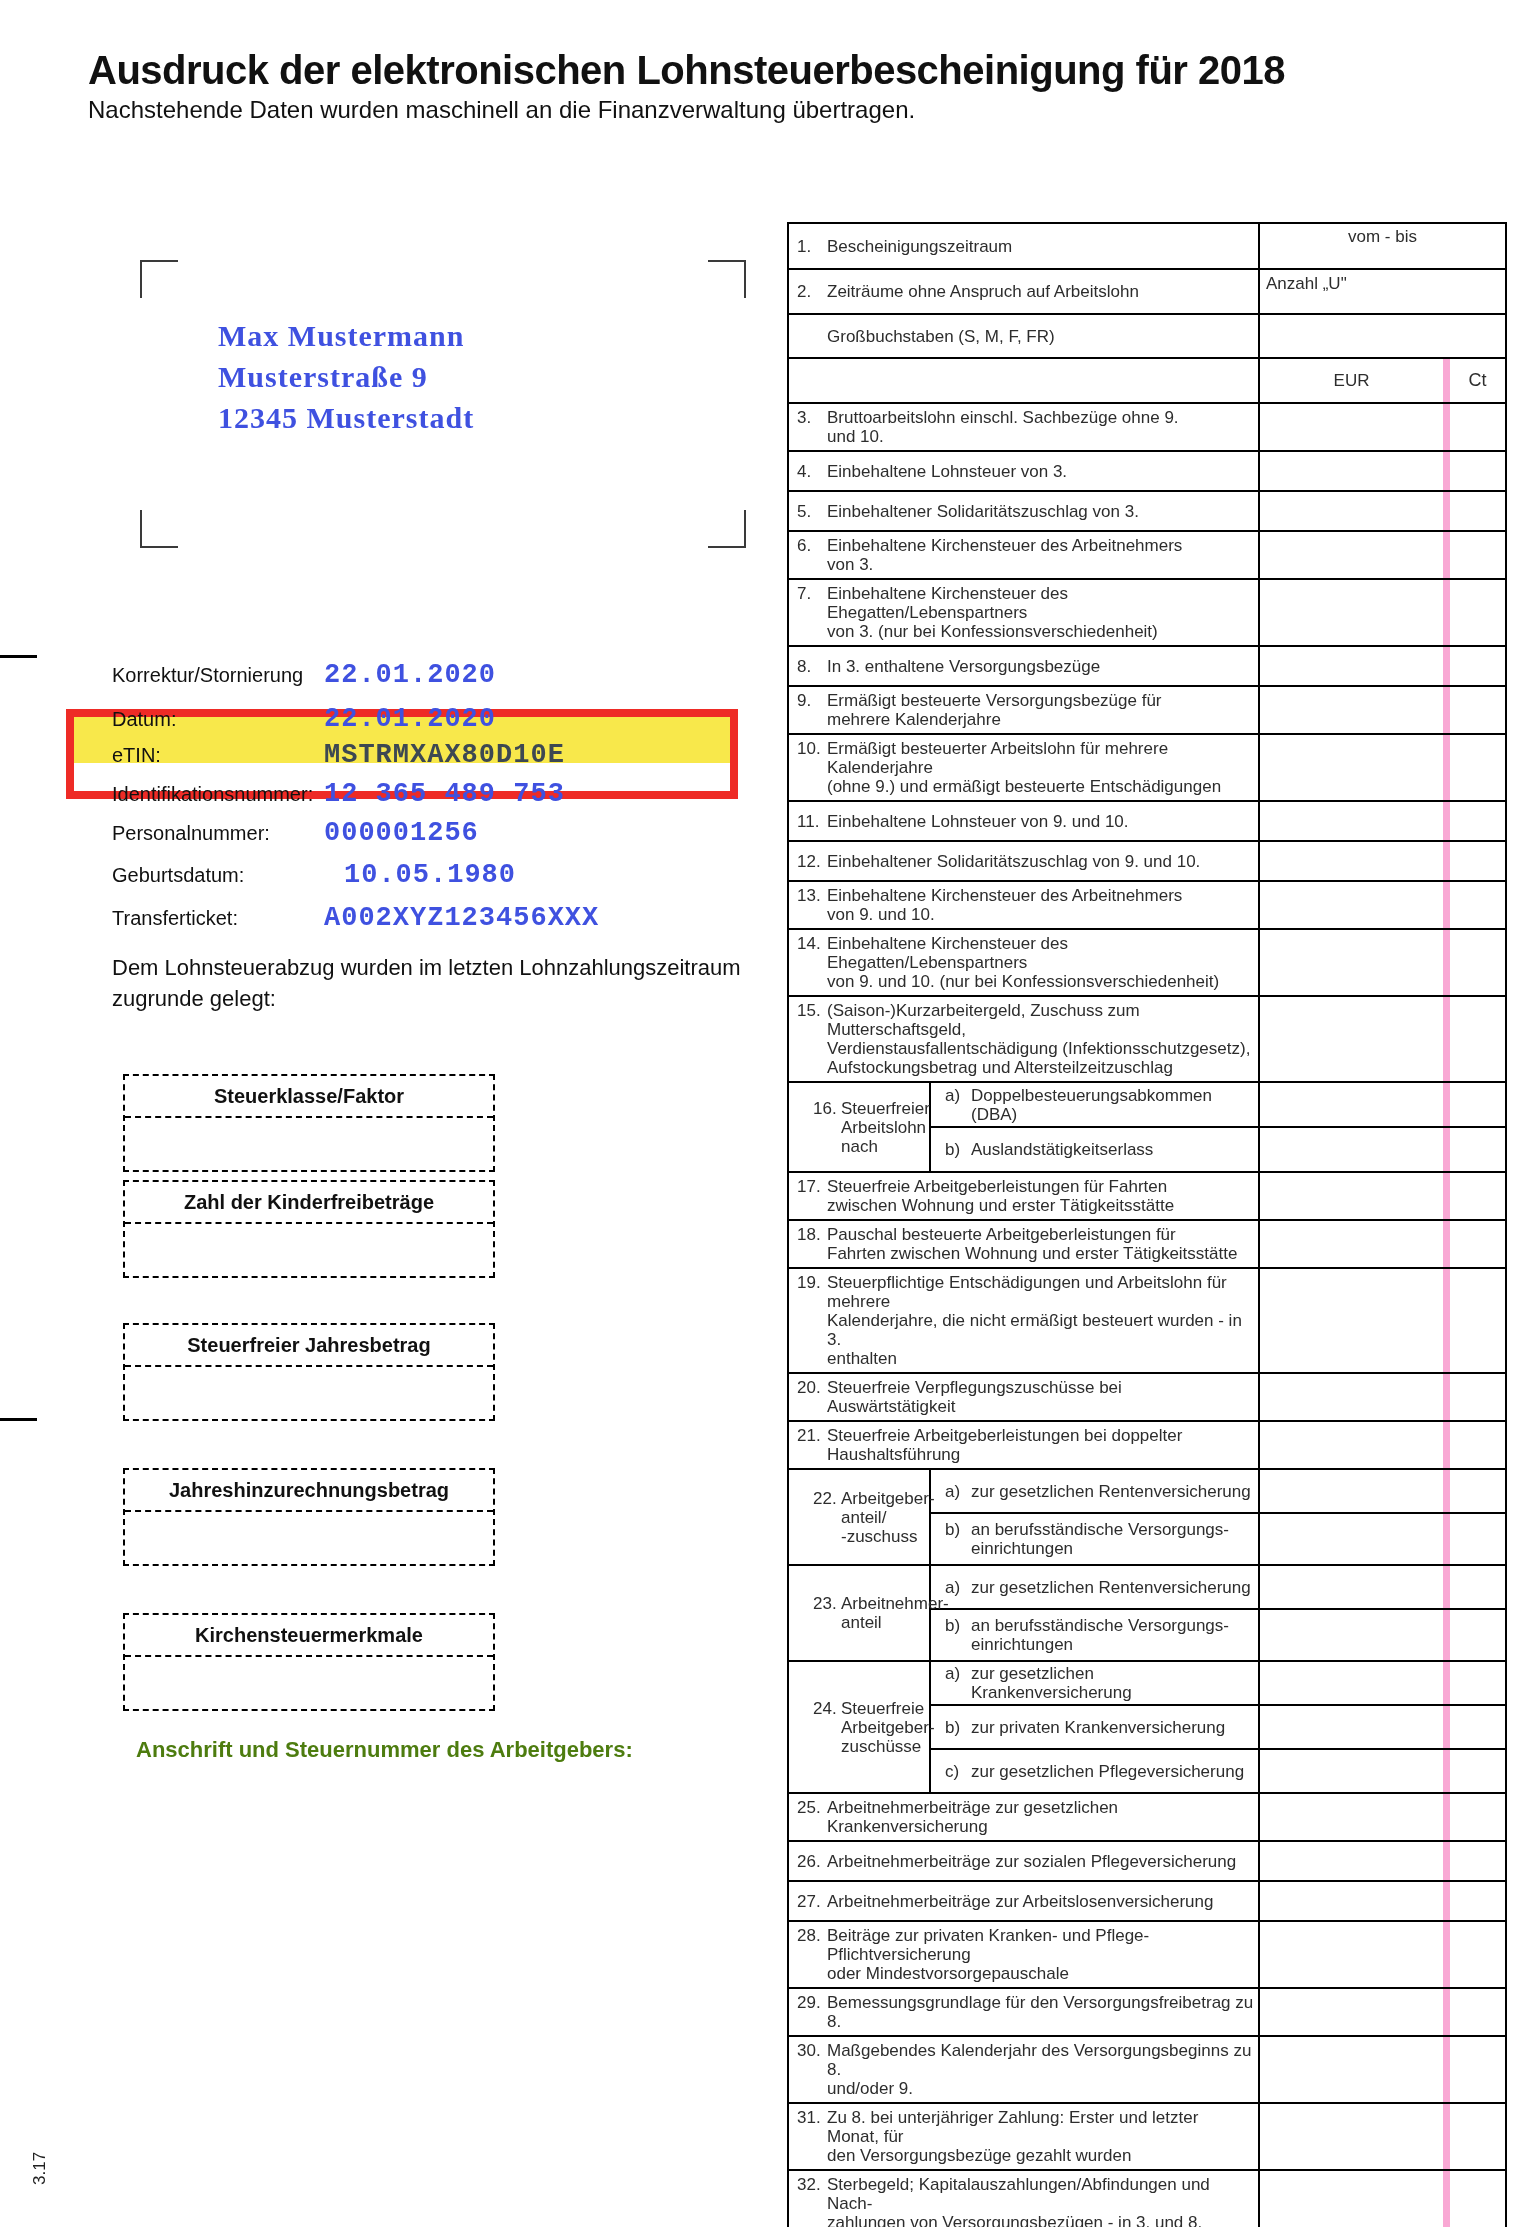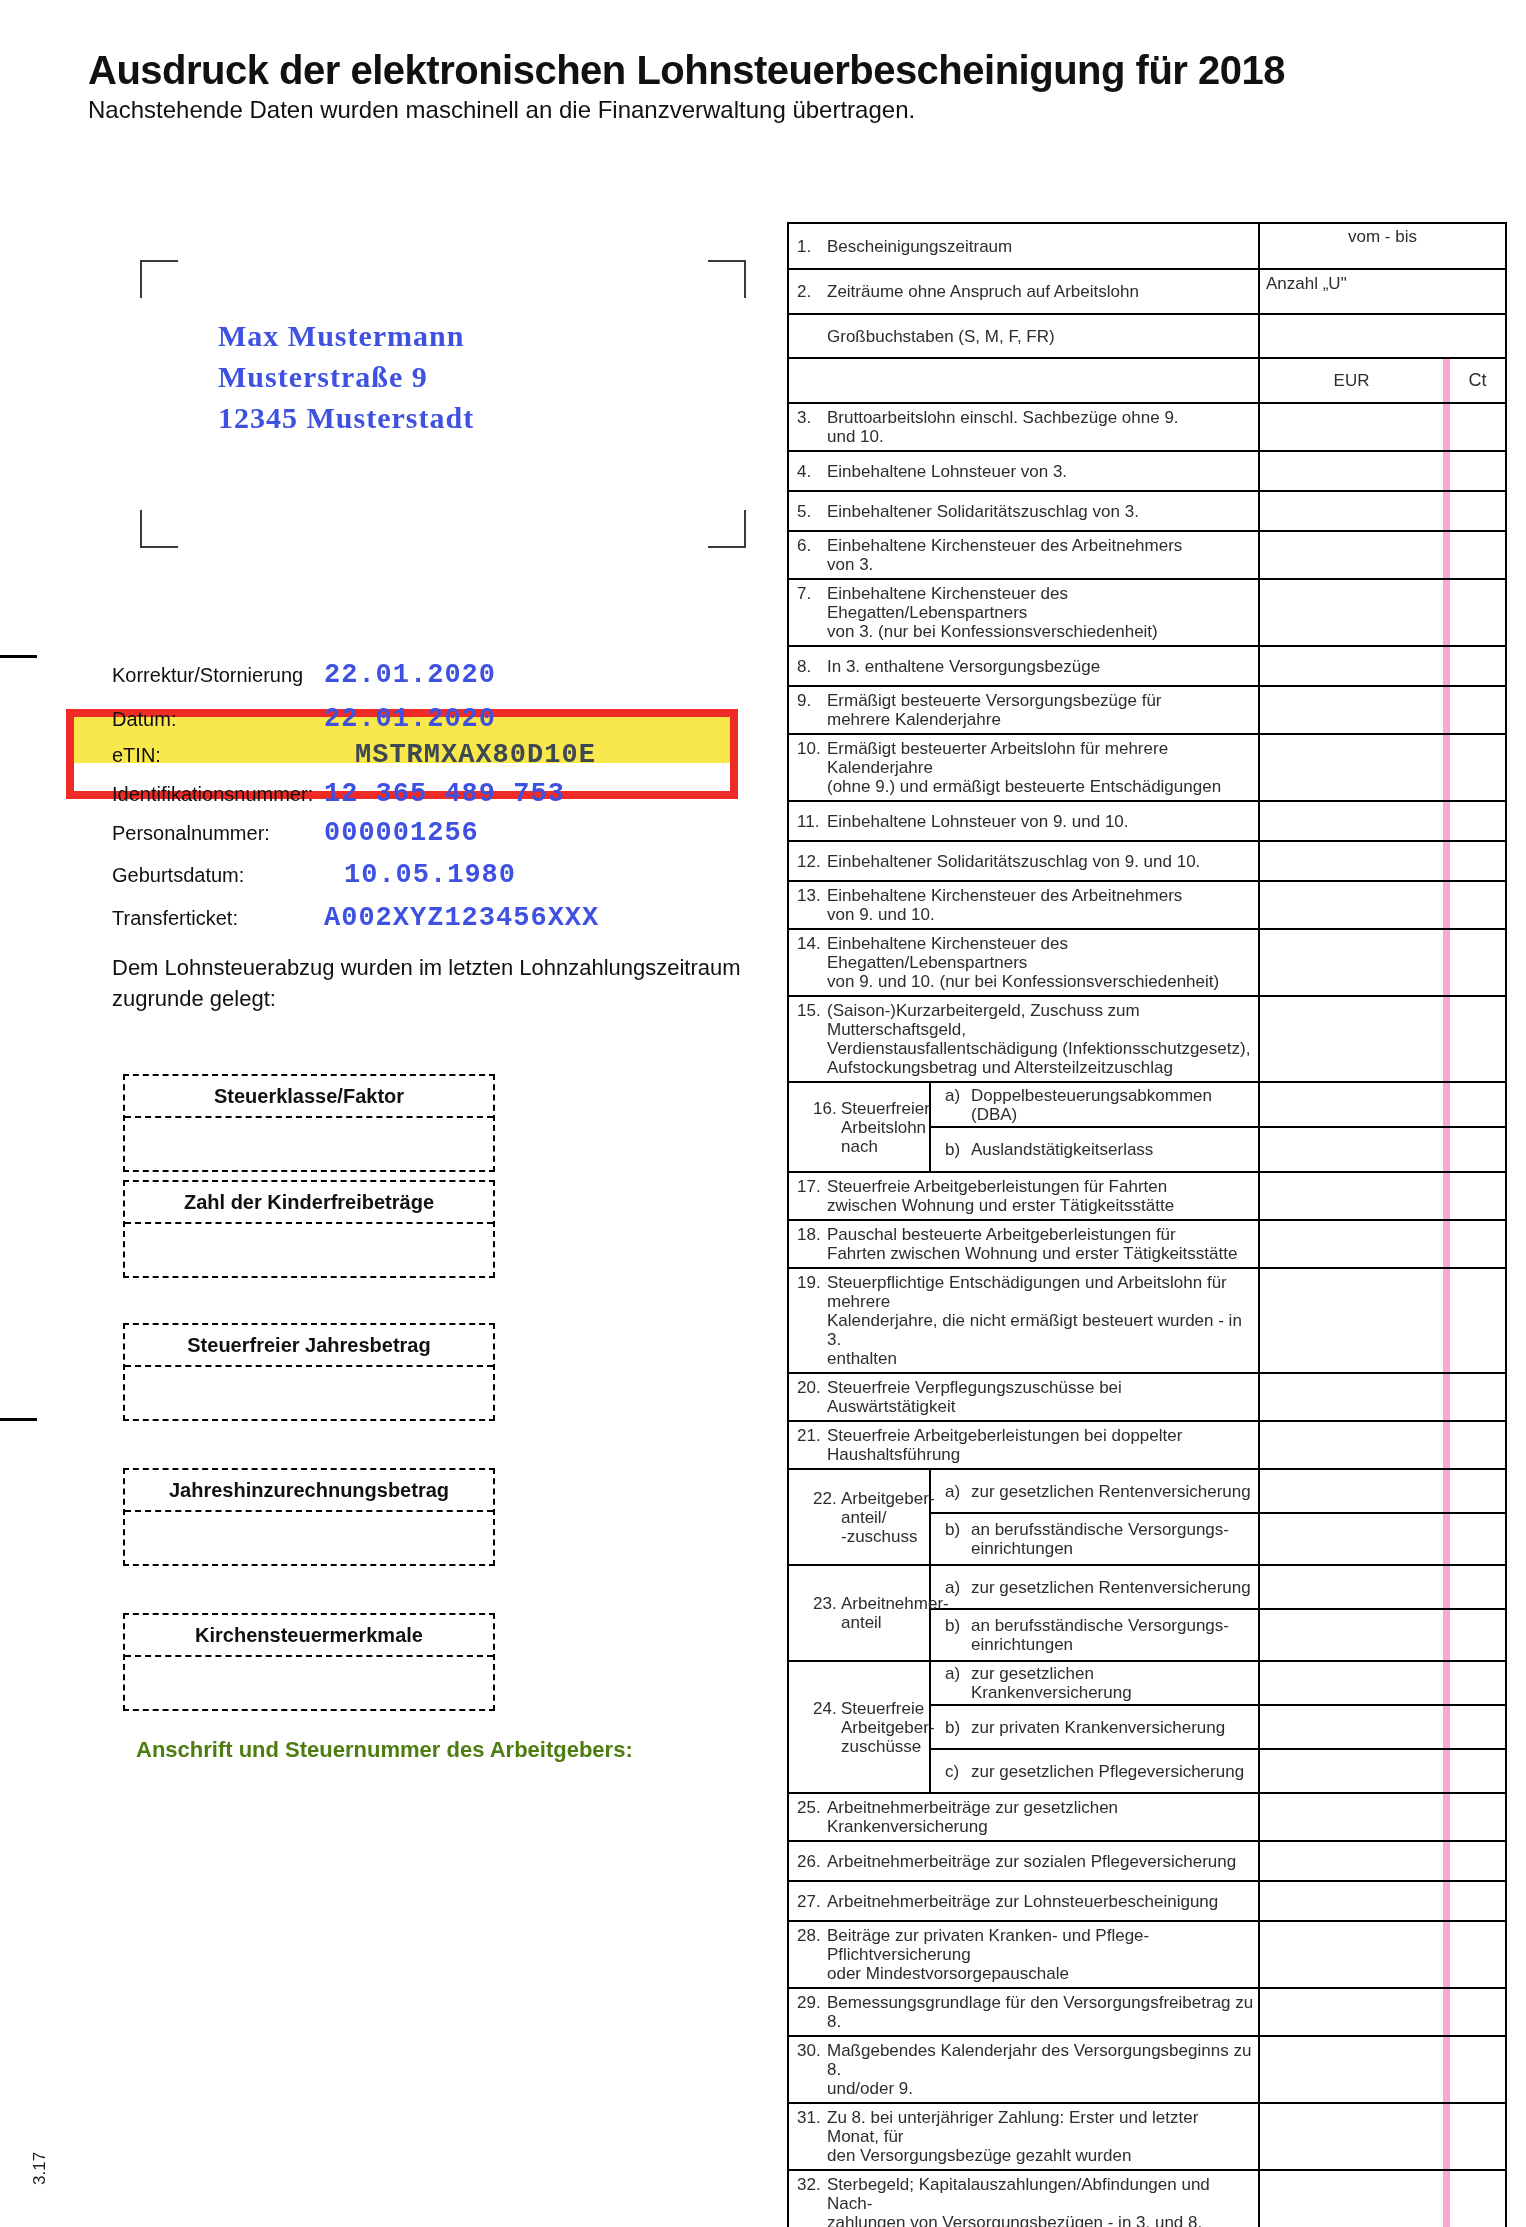--- a/index.html
+++ b/index.html
@@ -95,21 +95,21 @@
       <div class="meta-row" style="top: 660px;">
         <span class="meta-label">Korrektur/Stornierung</span>
         <span class="meta-value" style="color: rgb(63, 81, 224);">22.01.2020</span>
       </div>
       <div class="meta-row" style="top: 704px;">
         <span class="meta-label">Datum:</span>
         <span class="meta-value" style="color: rgb(63, 81, 224);">22.01.2020</span>
       </div>
       <div class="meta-row" style="top: 740px;">
         <span class="meta-label">eTIN:</span>
-        <span class="meta-value" style="color: rgb(61, 72, 82); margin-left: 31px;">MSTRMXAX80D10E</span>
+        <span class="meta-value" style="color: rgb(61, 72, 82);">MSTRMXAX80D10E</span>
       </div>
       <div class="meta-row" style="top: 779px;">
         <span class="meta-label">Identifikationsnummer:</span>
         <span class="meta-value" style="color: rgb(63, 81, 224);">12 365 489 753</span>
       </div>
       <div class="meta-row" style="top: 818px;">
         <span class="meta-label">Personalnummer:</span>
         <span class="meta-value" style="color: rgb(63, 81, 224);">000001256</span>
       </div>
       <div class="meta-row" style="top: 860px; gap: 20px;">
@@ -424,21 +424,21 @@
         </div>
         <div class="trow r1">
           <div class="c-desc">
             <div class="dtext"><div class="num">26.</div><span>Arbeitnehmerbeiträge zur sozialen Pflegeversicherung</span></div>
           </div>
           <div class="c-eur"></div>
           <div class="c-ct"></div>
         </div>
         <div class="trow r1">
           <div class="c-desc">
-            <div class="dtext"><div class="num">27.</div><span>Arbeitnehmerbeiträge zur Lohnsteuerbescheinigung</span></div>
+            <div class="dtext"><div class="num">27.</div><span>Arbeitnehmerbeiträge zur Arbeitslosenversicherung</span></div>
           </div>
           <div class="c-eur"></div>
           <div class="c-ct"></div>
         </div>
         <div class="trow r2">
           <div class="c-desc">
             <div class="dtext"><div class="num">28.</div><span>Beiträge zur privaten Kranken- und Pflege-Pflichtversicherung
 oder Mindestvorsorgepauschale</span></div>
           </div>
           <div class="c-eur"></div>

